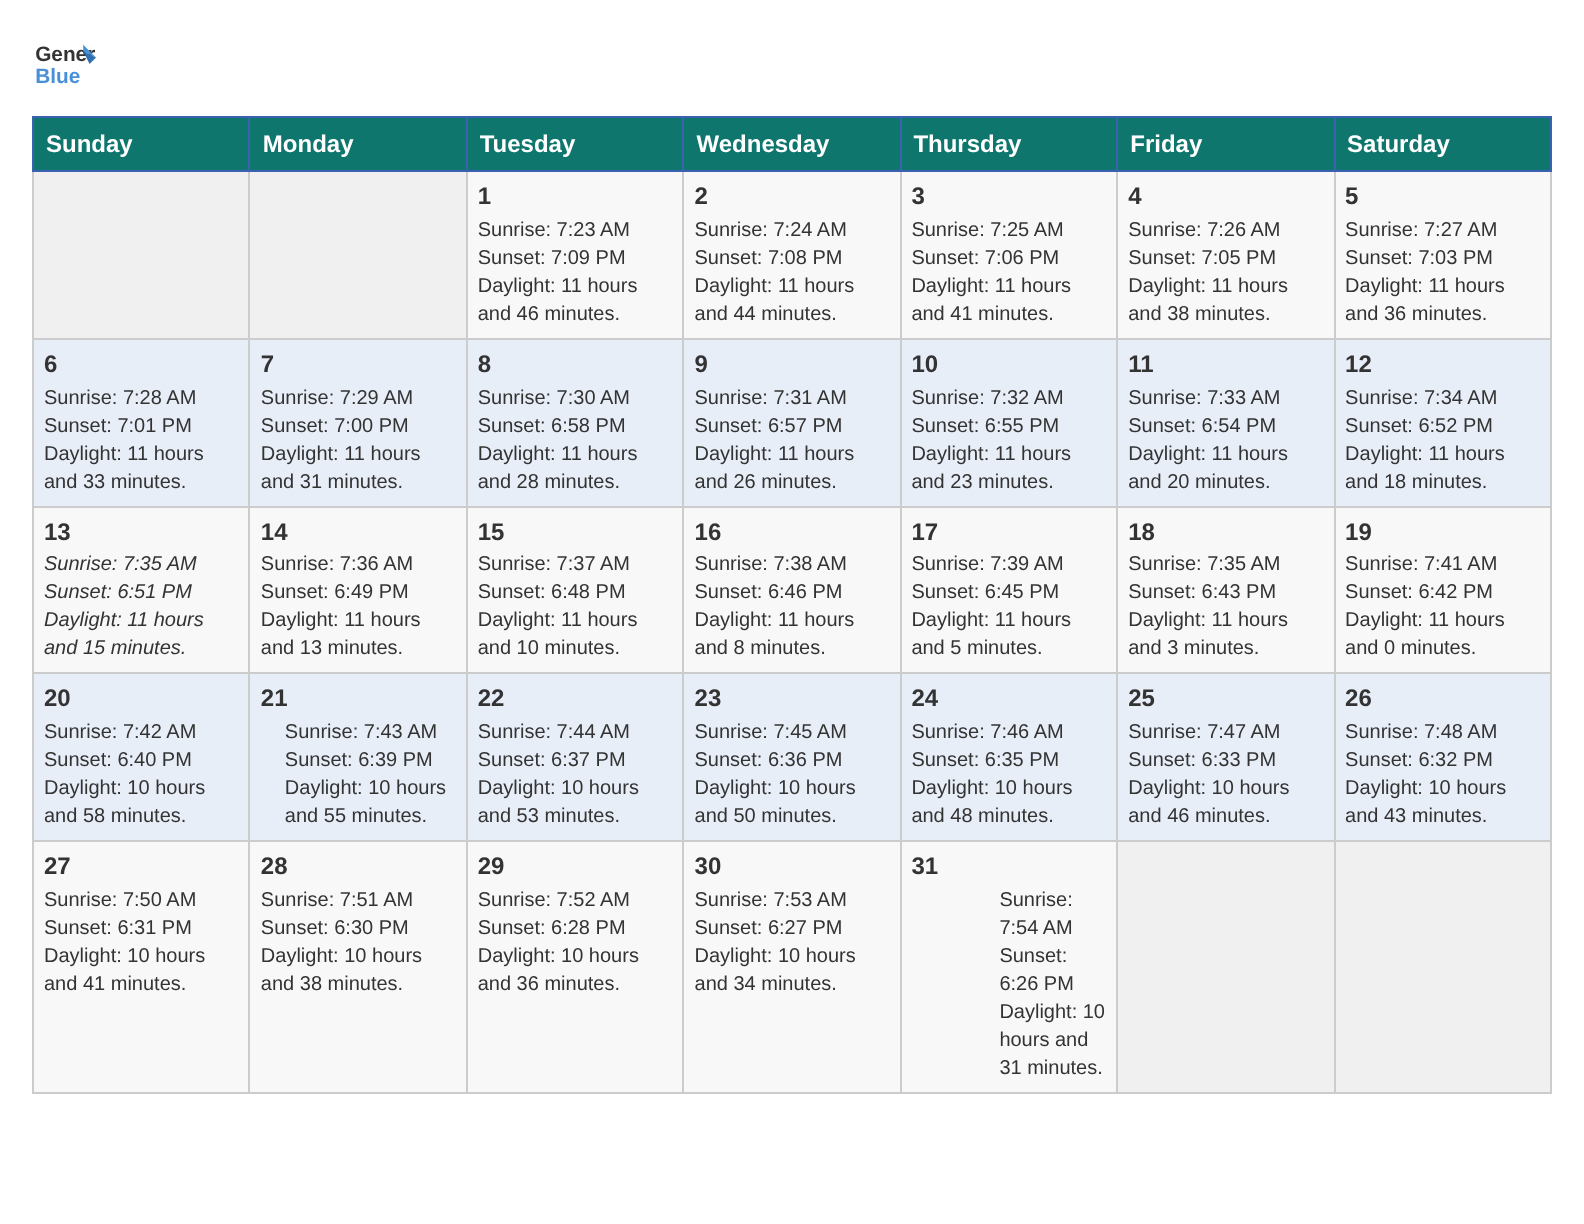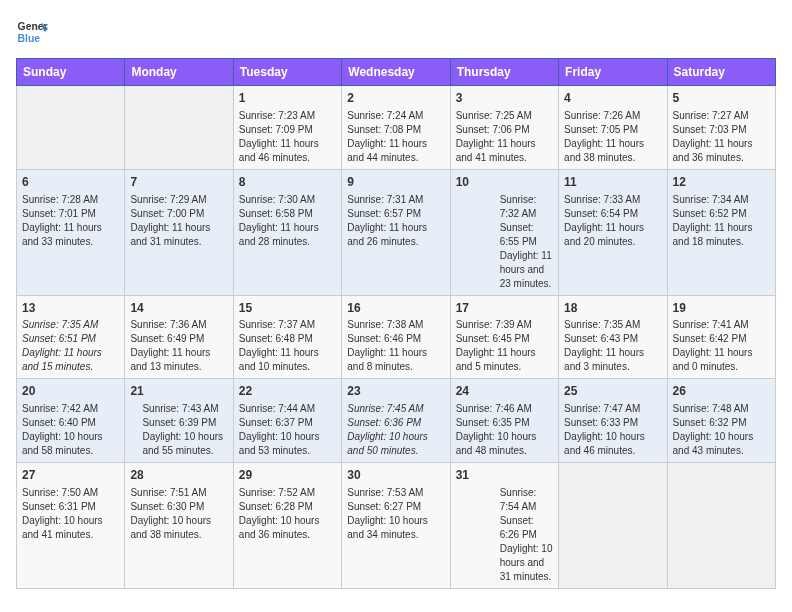--- a/index.html
+++ b/index.html
@@ -37,21 +37,21 @@
       font-size: 16px;
       font-weight: normal;
       color: #444;
     }
     table {
       width: 100%;
       border-collapse: collapse;
       font-size: 11px;
     }
     thead tr th {
-      background-color: #8b5cf6;
+      background-color: #0f766e;
       color: #fff;
       text-align: left;
       padding: 6px 6px;
       font-size: 12px;
       font-weight: bold;
       border: 1px solid #3a62b0;
     }
     tbody tr td {
       border: 1px solid #ccc;
       vertical-align: top;
@@ -170,21 +170,21 @@
 Daylight: 11 hours and 28 minutes.</div>
         </td>
         <td>
           <span class="day-num">9</span>
           <div class="day-info" style="white-space: pre-line;">Sunrise: 7:31 AM
 Sunset: 6:57 PM
 Daylight: 11 hours and 26 minutes.</div>
         </td>
         <td>
           <span class="day-num">10</span>
-          <div class="day-info" style="white-space: pre-line; margin-left: 44px;">Sunrise: 7:32 AM
+          <div class="day-info" style="white-space: pre-line;">Sunrise: 7:32 AM
 Sunset: 6:55 PM
 Daylight: 11 hours and 23 minutes.</div>
         </td>
         <td>
           <span class="day-num">11</span>
           <div class="day-info" style="white-space: pre-line;">Sunrise: 7:33 AM
 Sunset: 6:54 PM
 Daylight: 11 hours and 20 minutes.</div>
         </td>
         <td>
@@ -252,21 +252,21 @@
 Daylight: 10 hours and 55 minutes.</div>
         </td>
         <td>
           <span class="day-num">22</span>
           <div class="day-info" style="white-space: pre-line;">Sunrise: 7:44 AM
 Sunset: 6:37 PM
 Daylight: 10 hours and 53 minutes.</div>
         </td>
         <td>
           <span class="day-num">23</span>
-          <div class="day-info" style="white-space: pre-line; font-style: italic;">Sunrise: 7:45 AM
+          <div class="day-info" style="white-space: pre-line;">Sunrise: 7:45 AM
 Sunset: 6:36 PM
 Daylight: 10 hours and 50 minutes.</div>
         </td>
         <td>
           <span class="day-num">24</span>
           <div class="day-info" style="white-space: pre-line;">Sunrise: 7:46 AM
 Sunset: 6:35 PM
 Daylight: 10 hours and 48 minutes.</div>
         </td>
         <td>

